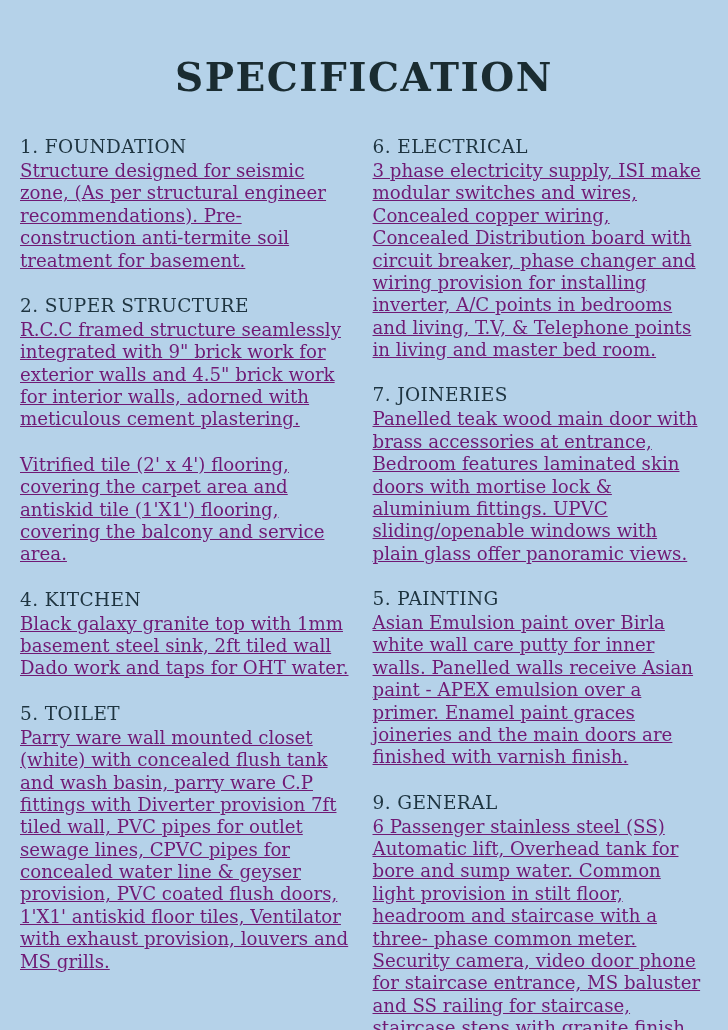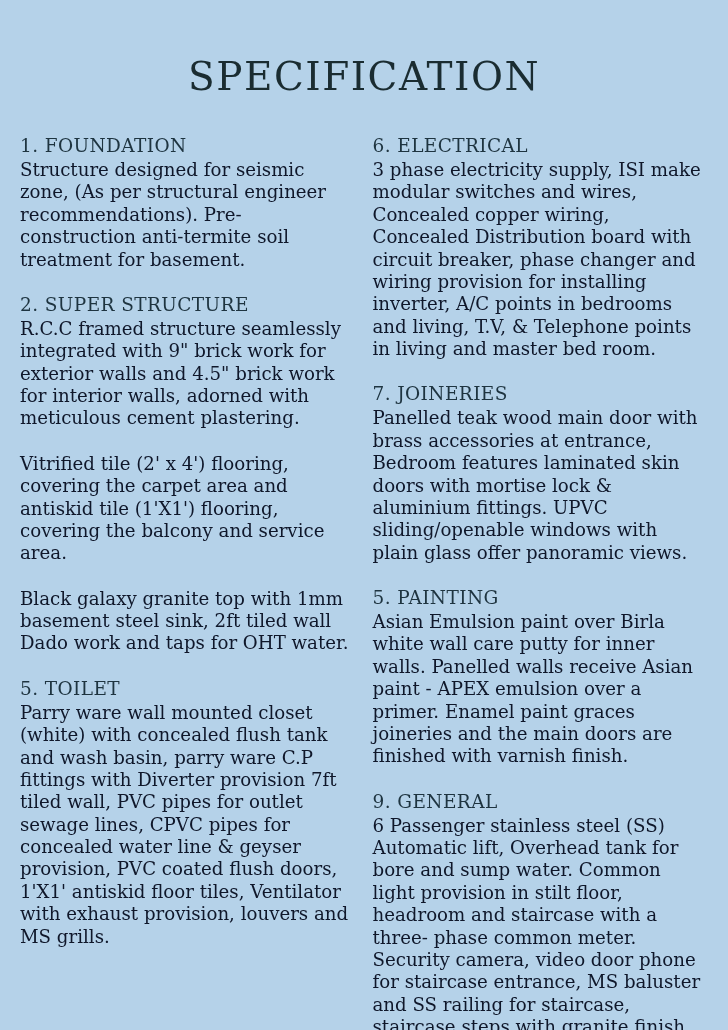--- a/index.html
+++ b/index.html
@@ -13,21 +13,21 @@
     box-sizing: border-box;
     background: #b5d2e9;
     padding: 54px 20px 0 20px;
     font-family: "DejaVu Serif", serif;
     color: #22394a;
     overflow: hidden;
   }
   .title {
     text-align: center;
     font-size: 39px;
-    font-weight: 400;
+    font-weight: 700;
     letter-spacing: 1.5px;
     color: #1a2c31;
     margin: 0 0 36px 0;
   }
   .columns {
     display: flex;
     gap: 17px;
   }
   .col {
     flex: 1;
@@ -40,21 +40,22 @@
     font-size: 18.5px;
     font-weight: 400;
     color: #1e3440;
     letter-spacing: 0.4px;
     margin: 0 0 3px 0;
   }
   .sec-paragraph {
     font-size: 18.2px;
     line-height: 1.23;
     margin: 0;
-    color: #0f172a;
+    color: #701a75;
+    text-decoration: underline;
   }
 </style>
 </head>
 <body>
 
 <div class="page">
 
   <h1 class="title">SPECIFICATION</h1>
 
   <div class="columns">
@@ -69,20 +70,21 @@
       <section class="sec">
         <h2 class="sec-heading">2. SUPER STRUCTURE</h2>
         <p class="sec-paragraph">R.C.C framed structure seamlessly integrated with 9" brick work for exterior walls and 4.5" brick work for interior walls, adorned with meticulous cement plastering.</p>
       </section>
 
       <section class="sec">
         <p class="sec-paragraph">Vitrified tile (2' x 4') flooring, covering the carpet area and antiskid tile (1'X1') flooring, covering the balcony and service area.</p>
       </section>
 
       <section class="sec">
+        <h2 class="sec-heading">4. KITCHEN</h2>
         <p class="sec-paragraph">Black galaxy granite top with 1mm basement steel sink, 2ft tiled wall Dado work and taps for OHT water.</p>
       </section>
 
       <section class="sec">
         <h2 class="sec-heading">5. TOILET</h2>
         <p class="sec-paragraph">Parry ware wall mounted closet (white) with concealed flush tank and wash basin, parry ware C.P fittings with Diverter provision 7ft tiled wall, PVC pipes for outlet sewage lines, CPVC pipes for concealed water line &amp; geyser provision, PVC coated flush doors, 1'X1' antiskid floor tiles, Ventilator with exhaust provision, louvers and MS grills.</p>
       </section>
 
     </div>
 

